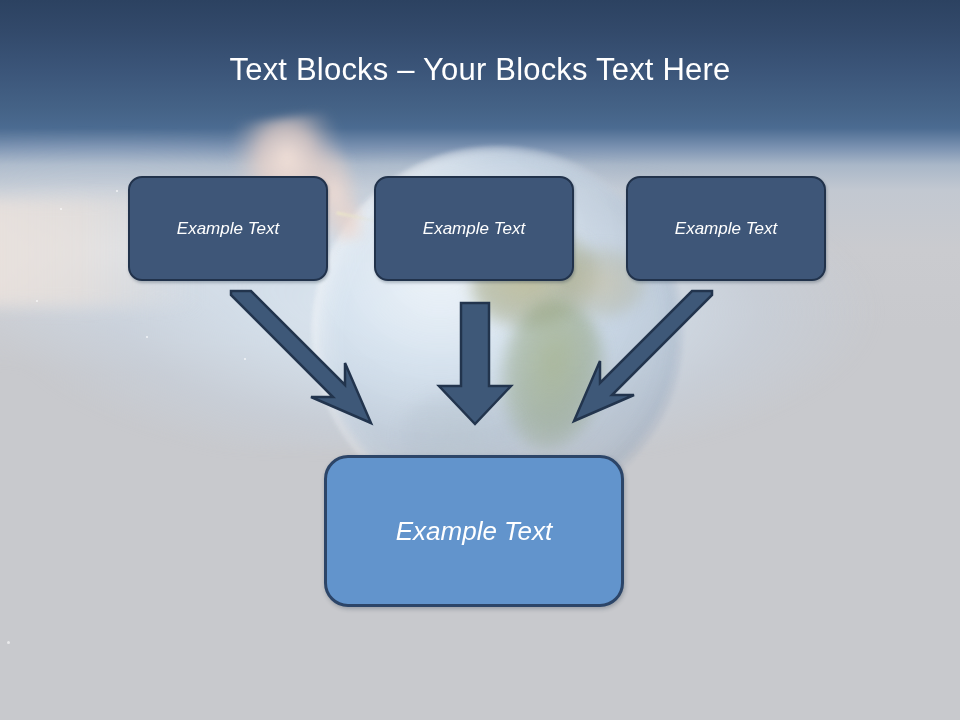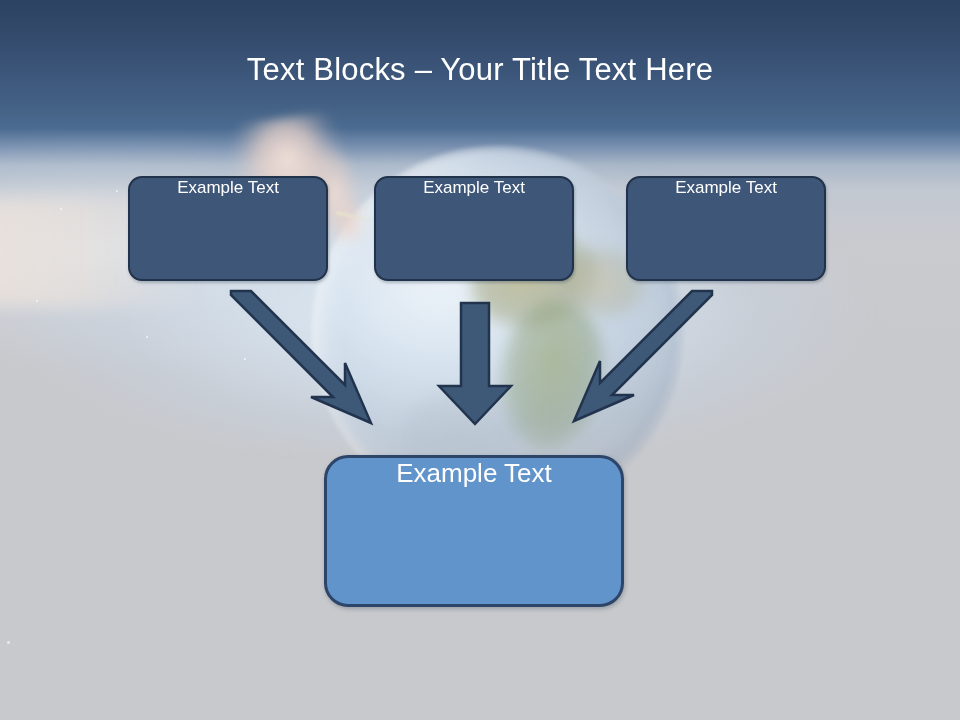--- a/index.html
+++ b/index.html
@@ -193,22 +193,24 @@
     white-space: nowrap;
   }
   .title .b { font-weight: normal; }
   .title .n { font-weight: normal; }
 
   
   .node {
     position: absolute;
     box-sizing: border-box;
     display: flex;
+    align-items: center;
     justify-content: center;
     color: #FFFFFF;
+    font-style: italic;
   }
   .node-top {
     width: 200px;
     height: 105px;
     top: 176px;
     background: #3E5678;
     border: 2px solid #21324B;
     border-radius: 14px;
     font-size: 17px;
     box-shadow: 1px 2px 3px rgba(30,45,65,0.28);
@@ -263,21 +265,21 @@
   <div class="bg-hand"></div>
   <div class="bg-stylus"></div>
   <div class="spark" style="left:60px;  top:208px;"></div>
   <div class="spark" style="left:116px; top:190px;"></div>
   <div class="spark" style="left:36px;  top:300px;"></div>
   <div class="spark" style="left:146px; top:336px;"></div>
   <div class="spark" style="left:244px; top:358px;"></div>
   <div class="dust"></div>
 
   <div class="title">
-    <span class="b">Text Blocks</span><span class="n"> – </span><span class="n">Your Title Text Here</span>
+    <span class="b">Text Blocks</span><span class="n"> – </span><span class="n">Your Blocks Text Here</span>
   </div>
 
   <svg class="arrow-svg" viewBox="0 0 960 720">
 
     <polygon class="arrow-shape" points="231,291 251,291 345,385 345,363 371,423 311,397 333,397 231,295"></polygon>
 
     <polygon class="arrow-shape" points="461,303 489,303 489,386 511,386 475,424 439,386 461,386"></polygon>
 
     <polygon class="arrow-shape" points="712,291 692,291 600,383 600,361 574,421 634,395 612,395 712,295"></polygon>
   </svg>

